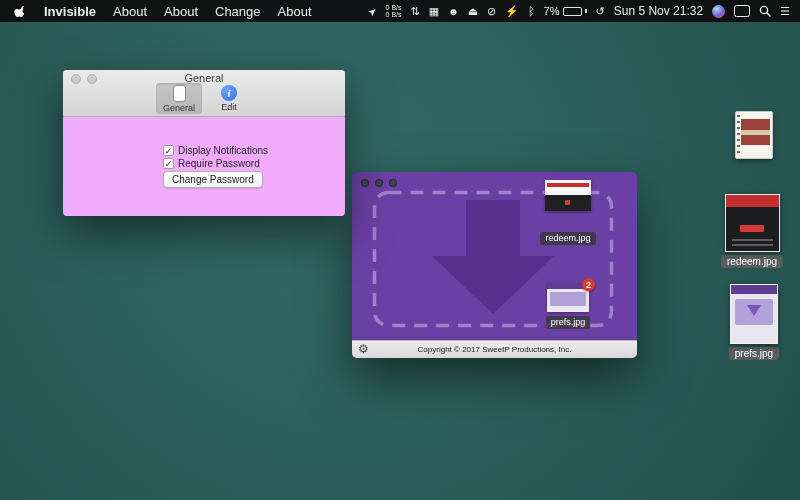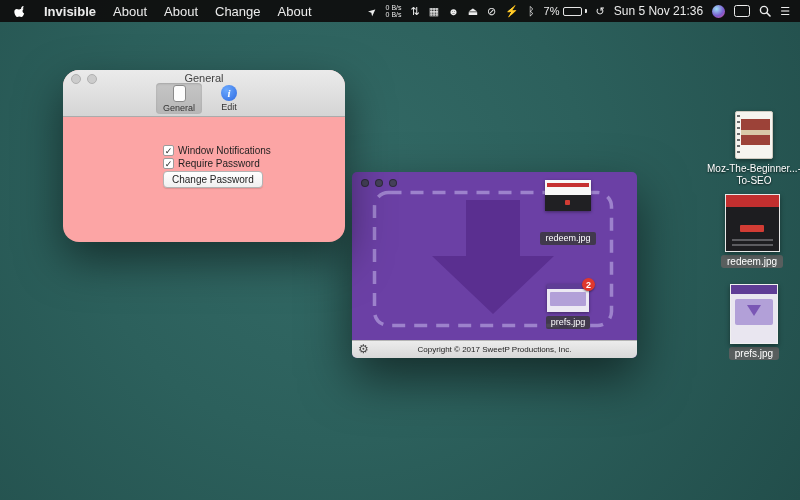--- a/index.html
+++ b/index.html
@@ -42,22 +42,22 @@
   .trd-red{position:absolute;left:0;right:0;top:0;height:12px;background:#c22f2f;}
   .trd-line{position:absolute;left:6px;right:6px;height:2px;background:#5c5c60;}
   .trd-btn{position:absolute;left:14px;top:30px;width:24px;height:7px;background:#d23c34;border-radius:1px;}
   .thumb-prefs-desk{width:46px;height:58px;background:#e9e6f0;border:1px solid #f0f0f0;
     box-shadow:0 2px 5px rgba(0,0,0,.4);position:relative;overflow:hidden;}
   .tpd-top{position:absolute;left:0;right:0;top:0;height:9px;background:#5f3d96;}
   .tpd-mid{position:absolute;left:4px;right:4px;top:14px;height:26px;background:#b2a0d8;border-radius:2px;}
   .tpd-arrow{position:absolute;left:16px;top:20px;width:0;height:0;
     border-left:7px solid transparent;border-right:7px solid transparent;border-top:11px solid #7a56b5;}
   
-  .win-prefs{position:absolute;left:63px;top:70px;width:282px;height:172px;border-radius:16px;
-    background:#fca5a5;box-shadow:0 18px 45px rgba(0,0,0,.5);overflow:hidden;z-index:20;}
+  .win-prefs{position:absolute;left:63px;top:70px;width:282px;height:146px;border-radius:4px;
+    background:#f0abfc;box-shadow:0 18px 45px rgba(0,0,0,.5);overflow:hidden;z-index:20;}
   .pw-header{position:relative;height:46px;background:linear-gradient(#ebebeb,#d5d5d5);
     border-bottom:1px solid #ababab;}
   .pw-title{position:absolute;top:2px;left:0;right:0;text-align:center;font-size:11px;color:#424242;}
   .traffic{position:absolute;left:8px;top:4px;display:flex;gap:6px;}
   .tl{width:10px;height:10px;border-radius:50%;background:#cccccc;border:1px solid #b0b0b0;box-sizing:border-box;}
   .pw-toolbar{position:absolute;bottom:2px;left:0;right:0;display:flex;justify-content:center;gap:4px;}
   .tb-item{width:46px;display:flex;flex-direction:column;align-items:center;gap:1px;
     font-size:9px;color:#333;padding:2px 0 1px;border-radius:4px;}
   .tb-item.selected{background:rgba(0,0,0,.14);box-shadow:inset 0 1px 2px rgba(0,0,0,.15);}
   .gen-icon{width:13px;height:17px;background:#fdfdfd;border:1px solid #8a8a8a;border-radius:3px;box-sizing:border-box;}
@@ -124,40 +124,39 @@
     <span class="gl">⏏</span>
     <span class="gl">⊘</span>
     <span class="gl">⚡</span>
     <span class="gl">ᛒ</span>
     <span class="battery">
       <span>7%</span>
       <span class="batt-body"><span class="batt-fill"></span></span>
       <span class="batt-nub"></span>
     </span>
     <span class="gl">↺</span>
-    <span class="datetime">Sun 5 Nov 21:36</span>
+    <span class="datetime">Sun 5 Nov 21:32</span>
     <span class="siri"></span>
     <span class="displayicon"></span>
     <span style="display:flex;">
       <svg width="12" height="12" viewBox="0 0 12 12">
           <circle cx="5" cy="5" r="3.6" fill="none" stroke="#ededed" stroke-width="1.4"></circle>
           <line x1="7.8" y1="7.8" x2="11" y2="11" stroke="#ededed" stroke-width="1.6" stroke-linecap="round"></line>
         </svg>
     </span>
     <span class="gl">☰</span>
   </div>
 </div>
 
 <div class="dicon" style="left:706px;top:111px;width:96px;">
   <div class="moz-doc">
     <div class="moz-spiral"></div>
       <div class="moz-cover"></div>
       <div class="moz-band"></div>
   </div>
-  <div class="dlabel">Moz-The-Beginner...-To-SEO</div>
 </div>
 
 <div class="dicon" style="left:722px;top:194px;width:60px;">
   <div class="thumb-redeem-desk">
     <div class="trd-red"></div>
     <div class="trd-btn"></div>
     <div class="trd-line" style="top:44px;"></div>
     <div class="trd-line" style="top:49px;"></div>
   </div>
   <div class="dlabel-pill">redeem.jpg</div>
@@ -186,21 +185,21 @@
       </div>
       <div class="tb-item">
         <span class="about-icon">i</span>
         <span>Edit</span>
       </div>
     </div>
   </div>
   <div class="pw-content">
     <div class="cb-row" style="top:28px;">
       <span class="checkbox">✓</span>
-      <span>Window Notifications</span>
+      <span>Display Notifications</span>
     </div>
     <div class="cb-row" style="top:41px;">
       <span class="checkbox">✓</span>
       <span>Require Password</span>
     </div>
     <button class="pw-btn">Change Password</button>
   </div>
 </div>
 
 <div class="win-drop">

